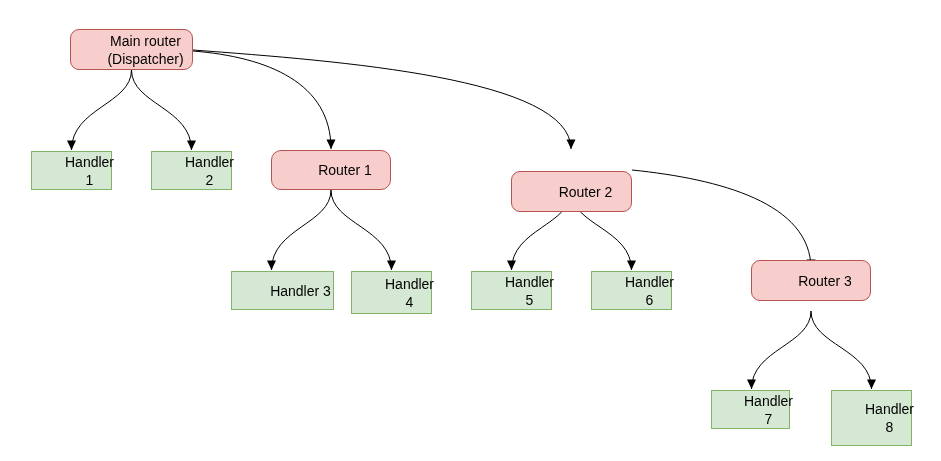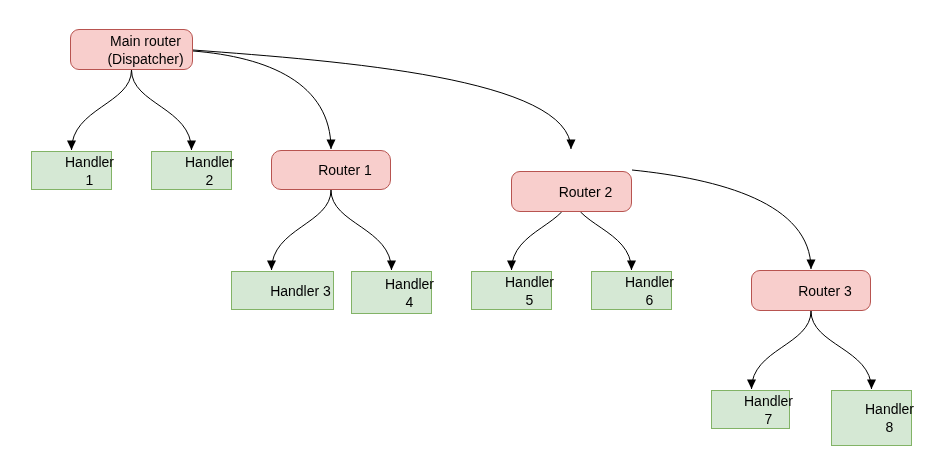--- a/index.html
+++ b/index.html
@@ -94,19 +94,19 @@
   <div class="node handler" style="left:231px; top:271px; width:103px; height:39px;">Handler 3</div>
 
   <div class="node handler" style="left:351px; top:271px; width:81px; height:43px;">Handler 4</div>
 
   <div class="node router" style="left:511px; top:150px; width:121px; height:41px;margin-top:21px;">Router 2</div>
 
   <div class="node handler" style="left:471px; top:271px; width:81px; height:39px;">Handler 5</div>
 
   <div class="node handler" style="left:591px; top:271px; width:81px; height:39px;">Handler 6</div>
 
-  <div class="node router" style="left:751px; top:270px; width:120px; height:41px;">Router 3</div>
+  <div class="node router" style="left:751px; top:260px; width:120px; height:41px;">Router 3</div>
 
   <div class="node handler" style="left:711px; top:390px; width:79px; height:39px;">Handler 7</div>
 
   <div class="node handler" style="left:831px; top:390px; width:81px; height:56px;">Handler 8</div>
 
 </div>
 
 </body></html>

